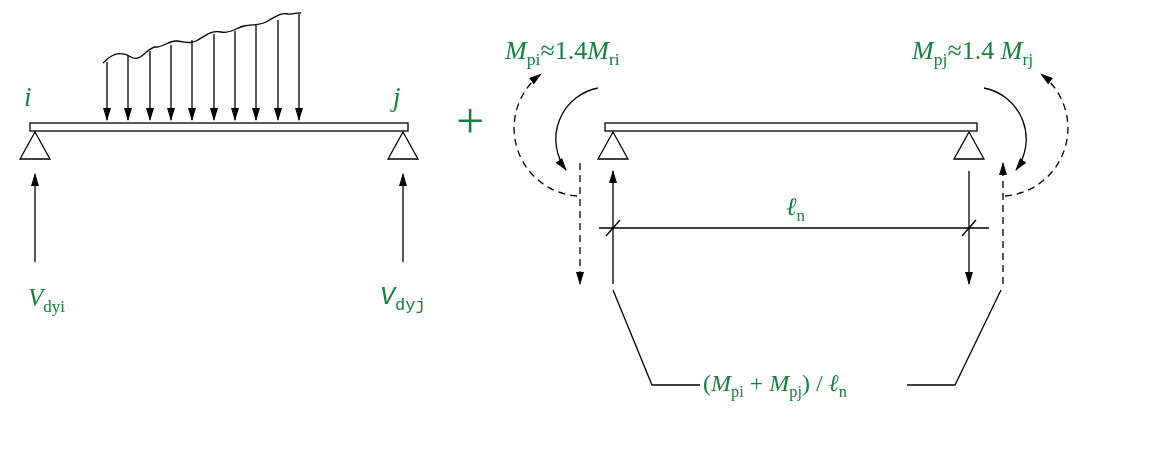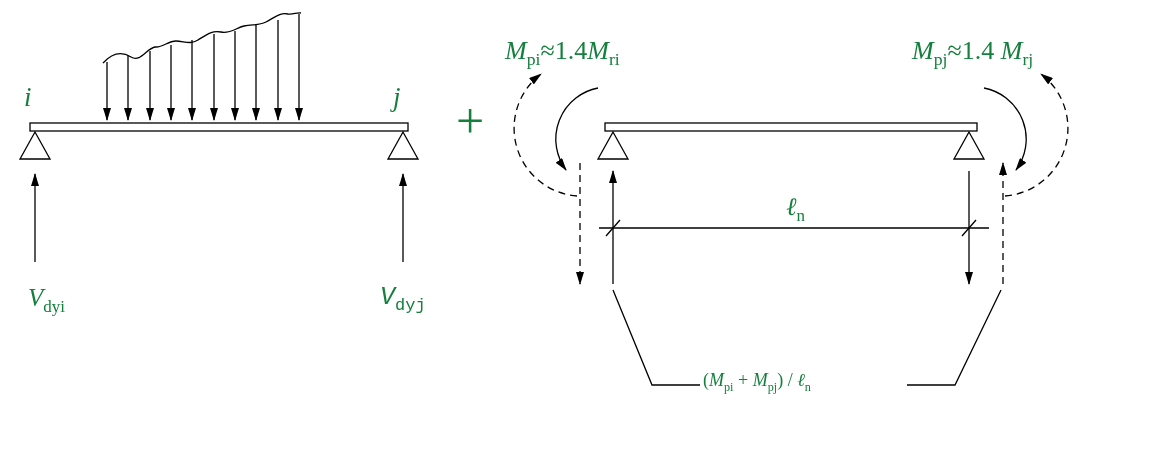--- a/index.html
+++ b/index.html
@@ -4,21 +4,21 @@
 <style>
   html,body{margin:0;padding:0;background:#ffffff;}
   #figure{position:relative;width:1171px;height:451px;background:#ffffff;overflow:hidden;
           font-family:"Liberation Serif", serif;color:#000;}
   .label{position:absolute;white-space:nowrap;color:#15803d;line-height:1.15;}
   .label sub{font-size:0.68em;font-style:normal;letter-spacing:0;}
   .it{font-style:italic;}
   .fs27{font-size:27px;}
   .fs26{font-size:26px;}
   .fs25{font-size:25px;}
-  .fs24{font-size:18px;text-align:center;}
+  .fs24{font-size:24px;text-align:center;}
   .plus{font-size:50px;font-weight:400;}
   .caption{font-size:27px;font-weight:bold;}
   svg{position:absolute;left:0;top:0;}
 </style>
 </head>
 <body>
 
 <div id="figure">
 
   <svg width="1171" height="451" viewBox="0 0 1171 451">

